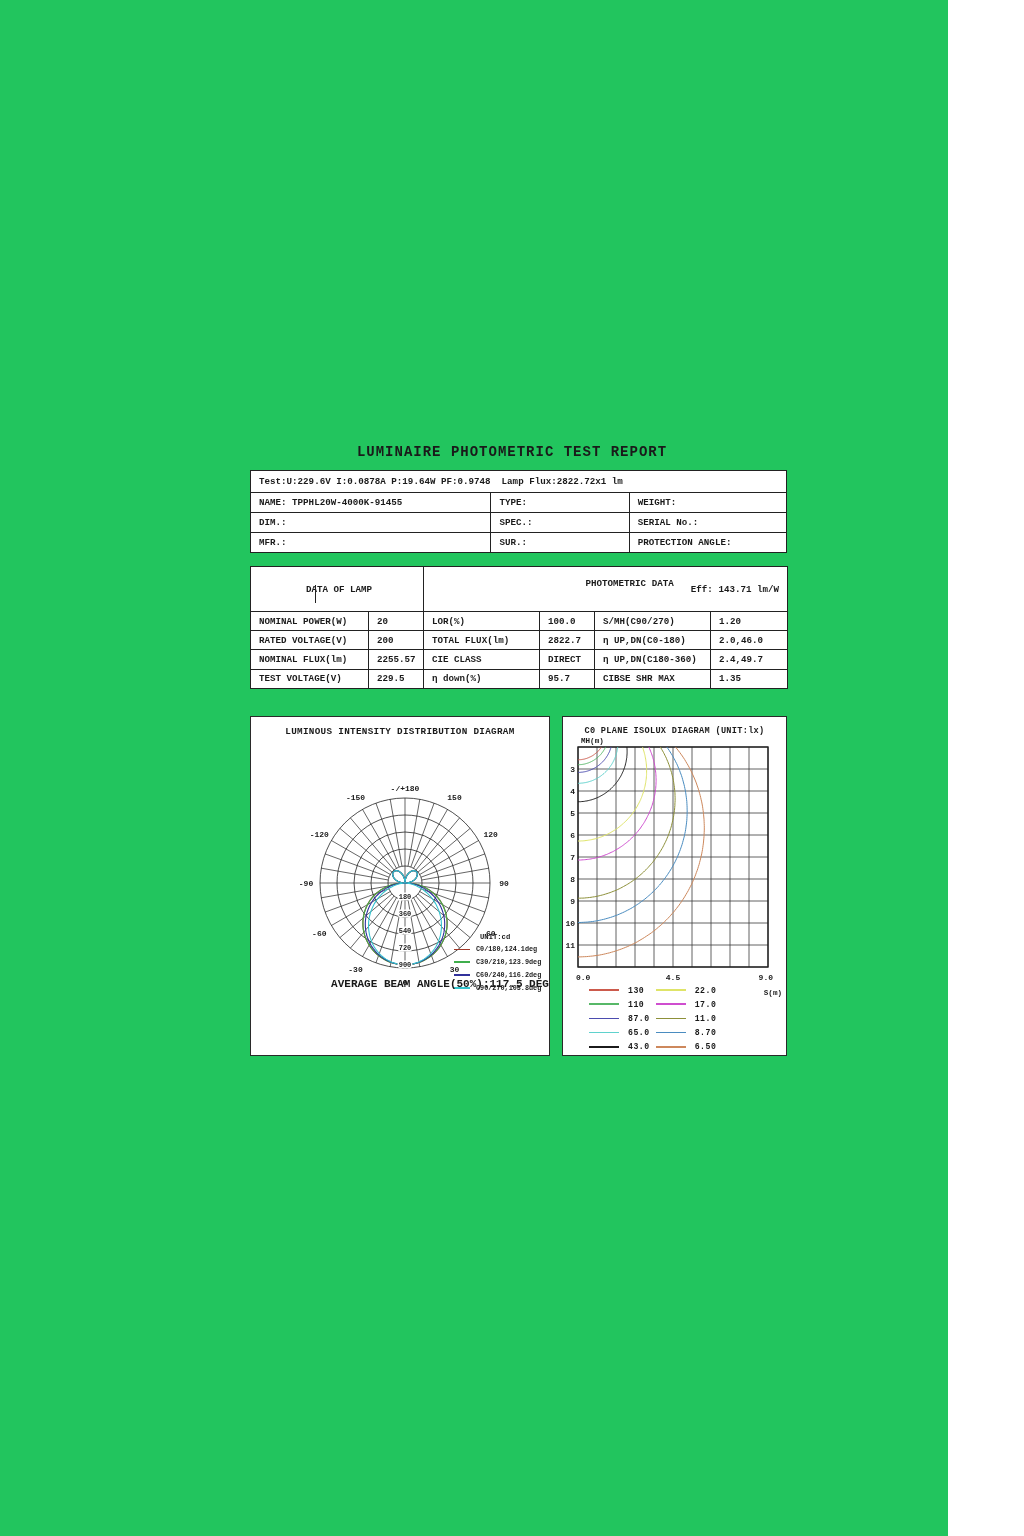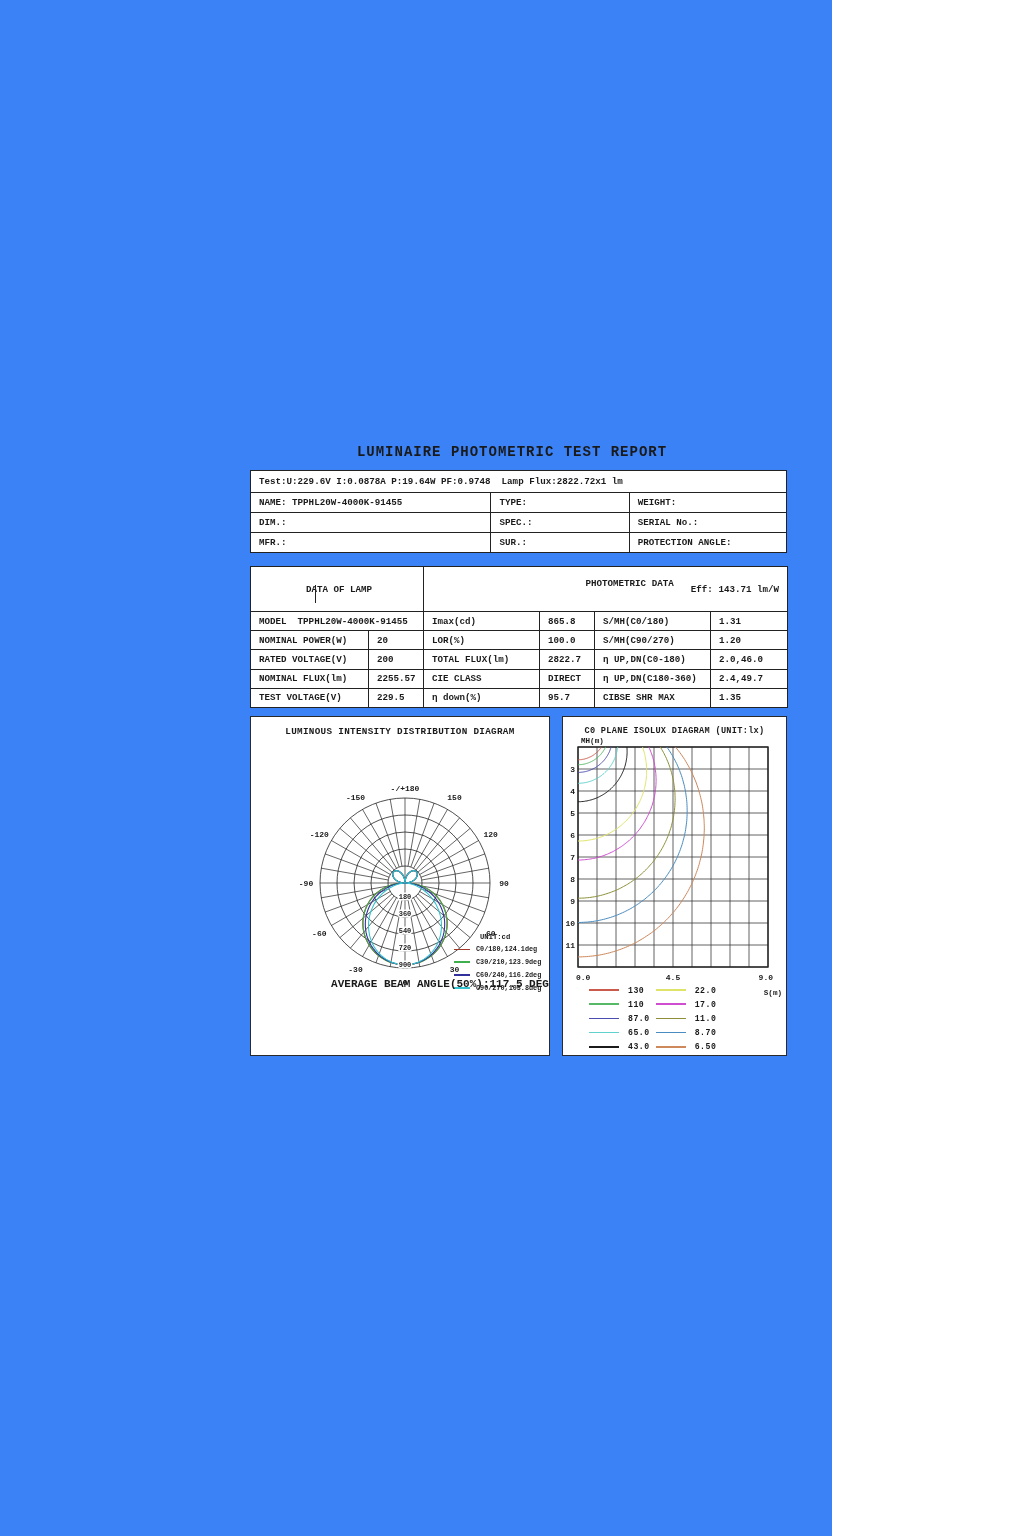--- a/index.html
+++ b/index.html
@@ -1,16 +1,16 @@
 <!DOCTYPE html>
 <html><head>
 <meta charset="utf-8">
 <style>
   html,body{margin:0;padding:0;background:#ffffff;}
-  .page{position:relative;width:832px;height:1536px;background:#3b82f6;overflow:hidden;
+  .page{position:relative;width:948px;height:1536px;background:#22c55e;overflow:hidden;
         font-family:"Liberation Mono","DejaVu Sans Mono",monospace;color:#1a1a1a;}
   .report-title{position:absolute;top:444px;left:0;width:1024px;text-align:center;
         font-size:14px;font-weight:700;letter-spacing:1px;}
   table{border-collapse:collapse;table-layout:fixed;position:absolute;background:#fff;}
   td{border:1.4px solid #222;font-weight:700;font-size:9.2px;padding:0 4px 0 8px;
      vertical-align:middle;white-space:pre;overflow:hidden;}
   .t1{left:250px;top:470px;width:537px;}
   .t1 .r1 td{height:21px;}
   .t1 .r td{height:19px;}
   .t2{left:250px;top:566px;width:537px;}
@@ -88,27 +88,20 @@
         <col style="width:116px">
         <col style="width:77px">
     </colgroup>
     <tbody>
         <tr class="hdr">
       <td colspan="2">DATA OF LAMP</td>
       <td colspan="4" class="hdr-right">
         <span>PHOTOMETRIC DATA</span>
         <span class="eff">Eff: 143.71 lm/W</span>
       </td>
-    </tr>
-    <tr>
-      <td colspan="2">MODEL  TPPHL20W-4000K-91455</td>
-      <td>Imax(cd)</td>
-      <td>865.8</td>
-      <td>S/MH(C0/180)</td>
-      <td>1.31</td>
     </tr>
     <tr>
       <td>NOMINAL POWER(W)</td>
       <td>20</td>
       <td>LOR(%)</td>
       <td>100.0</td>
       <td>S/MH(C90/270)</td>
       <td>1.20</td>
     </tr>
     <tr>

